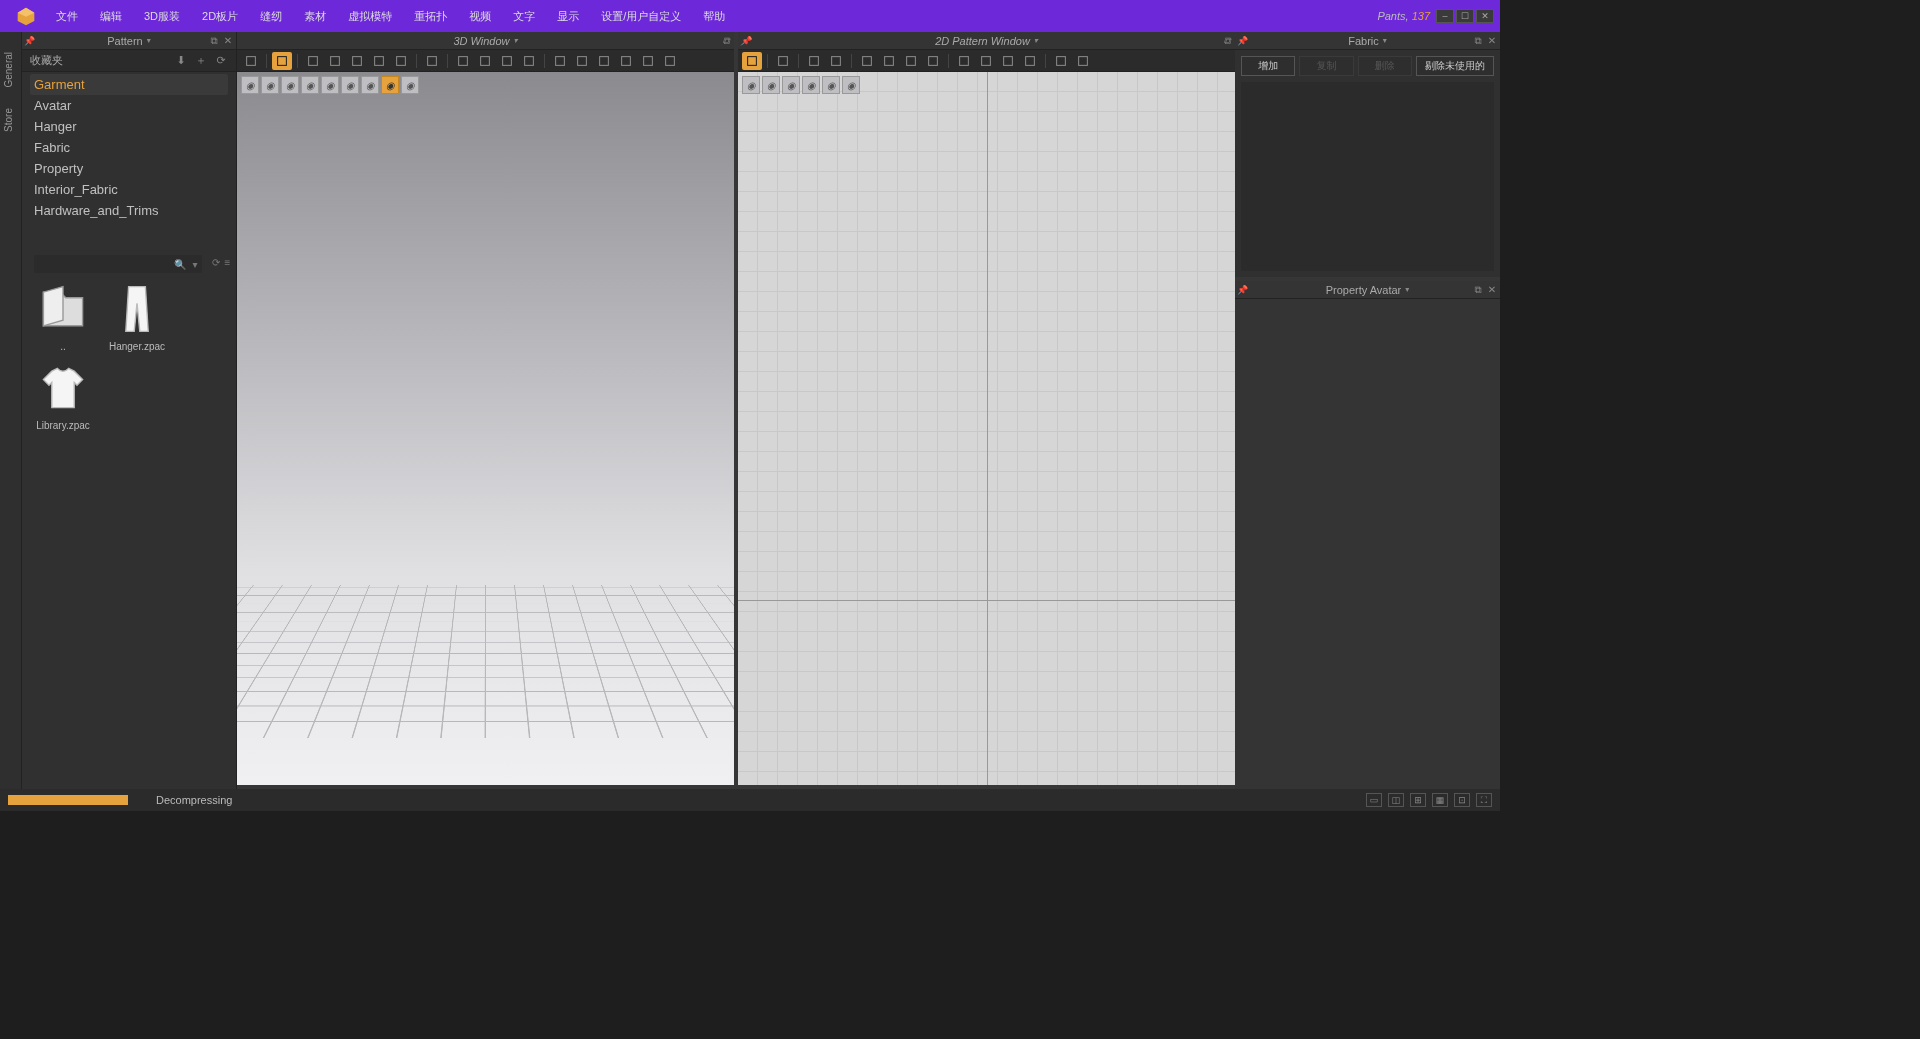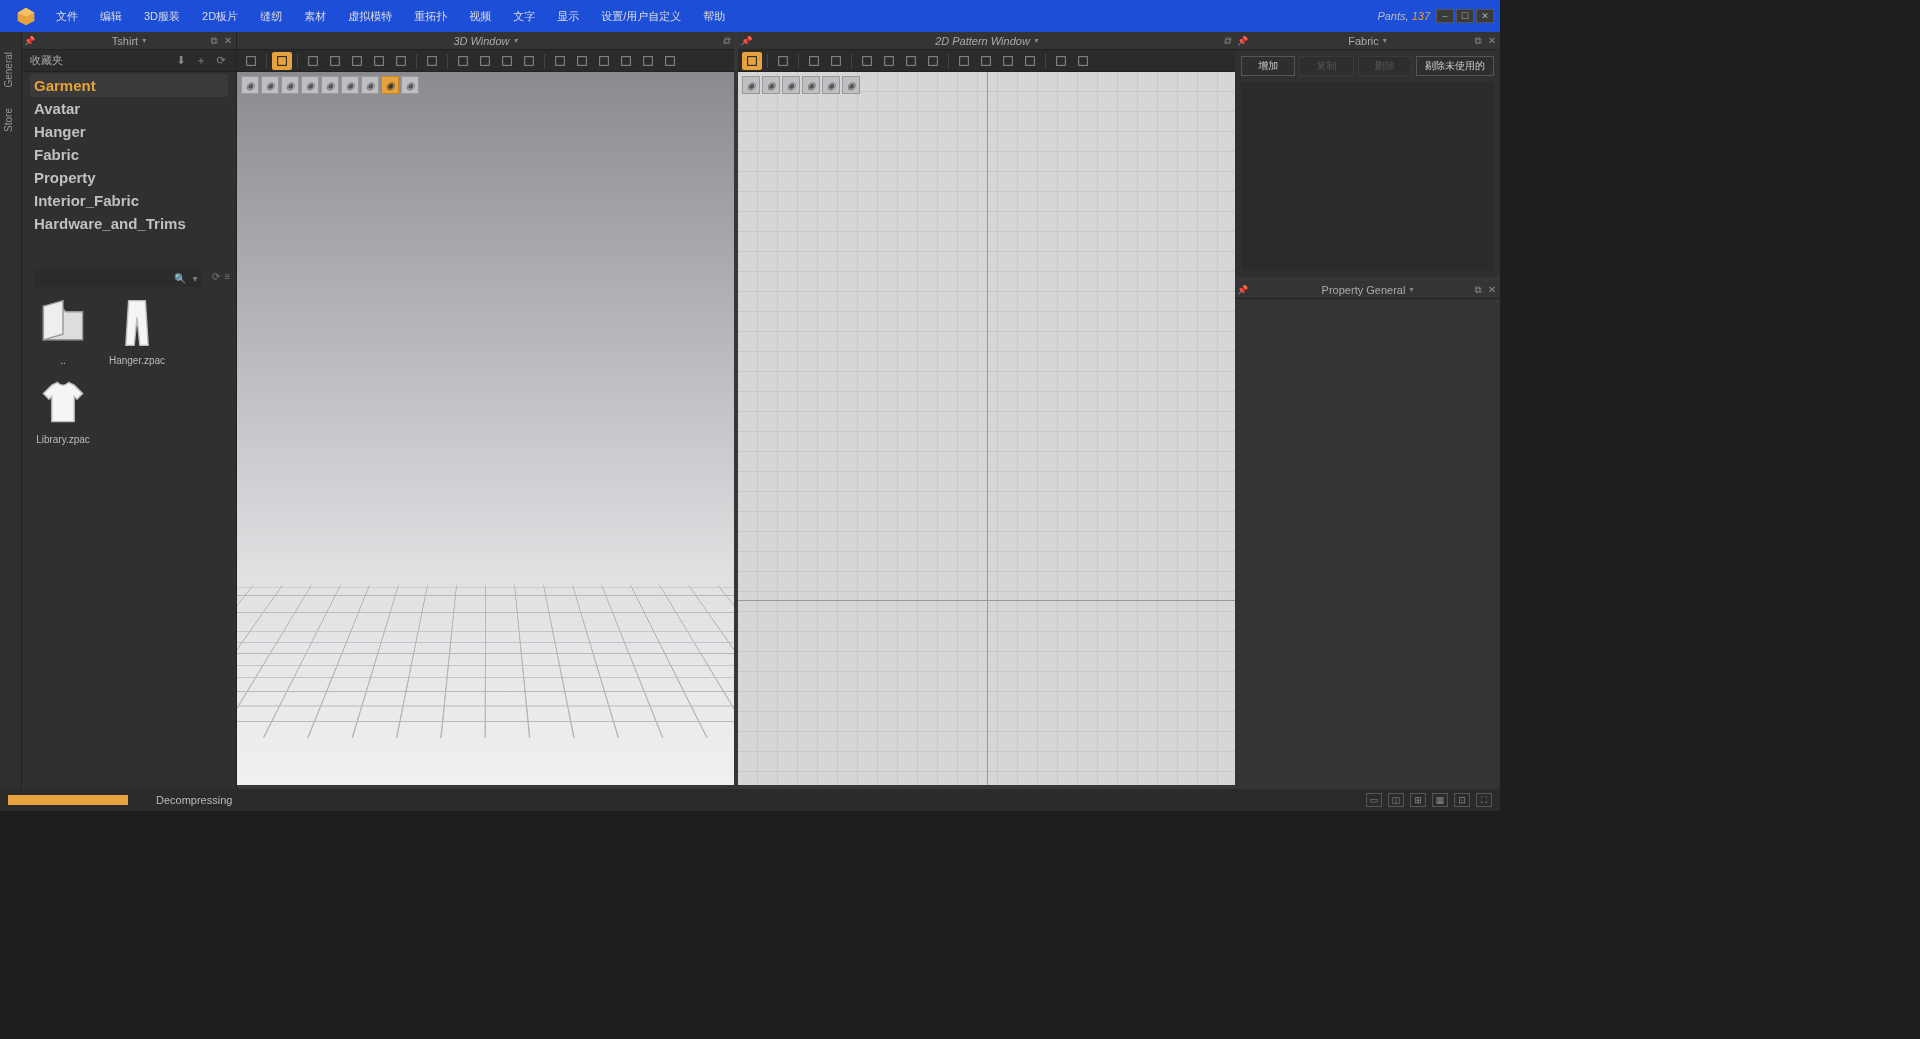--- a/index.html
+++ b/index.html
@@ -1,18 +1,18 @@
 <!DOCTYPE html>
 <html><head>
 <meta charset="utf-8">
 <style>
 * { margin:0; padding:0; box-sizing:border-box; }
 body { background:#1e1e1e; font-family:"Microsoft YaHei",Arial,sans-serif; font-size:11px; color:#c8c8c8; overflow:hidden; width:1500px; height:811px; position:relative; }
 
-.menubar { height:32px; background:#1d4ed8; display:flex; align-items:center; padding:0 6px; }
+.menubar { height:32px; background:#6d28d9; display:flex; align-items:center; padding:0 6px; }
 .logo { width:20px; height:20px; margin:0 10px; }
 .logo svg { width:100%; height:100%; }
 .menu-items { display:flex; gap:2px; }
 .menu-item { padding:4px 10px; color:#ddd; cursor:pointer; }
 .spacer { flex:1; }
 .hello { font-style:italic; color:#bbb; margin-right:6px; }
 .hello .user { color:#e6a23c; }
 .winctl { display:flex; gap:2px; }
 .winctl div { width:18px; height:14px; background:#3a3a3a; border:1px solid #555; display:flex; align-items:center; justify-content:center; font-size:9px; color:#aaa; cursor:pointer; }
 
@@ -24,21 +24,21 @@
 .panel-header .dd { font-size:8px; color:#888; margin-left:4px; }
 .panel-header .actions { position:absolute; right:2px; display:flex; gap:2px; }
 .panel-header .actions span { width:12px; height:12px; color:#888; font-size:10px; display:flex; align-items:center; justify-content:center; cursor:pointer; }
 .panel-header .pin { position:absolute; left:2px; color:#888; font-size:9px; }
 
 .library { width:215px; background:#303030; border-right:1px solid #222; }
 .fav-row { height:22px; background:#2b2b2b; display:flex; align-items:center; padding:0 8px; color:#aaa; border-bottom:1px solid #222; }
 .fav-row .ficon { margin-left:auto; display:flex; gap:6px; }
 .fav-row .ficon span { width:14px; height:14px; color:#888; cursor:pointer; font-size:11px; display:flex; align-items:center; justify-content:center; }
 .tree { padding:2px 8px; }
-.tree-item { padding:3px 4px; color:#c0c0c0; cursor:pointer; font-size:15px;font-weight:bold; }
+.tree-item { padding:3px 4px; color:#c0c0c0; cursor:pointer; font-size:13px; }
 .tree-item.sel { background:#3a3a3a; color:#e6a23c; border-radius:2px; }
 .search-row { height:18px; background:#2b2b2b; margin:4px 6px 0; display:flex; align-items:center; border-radius:2px; }
 .search-row input { flex:1; background:transparent; border:none; outline:none; color:#ccc; padding:0 4px; font-size:10px; }
 .search-row span { width:14px; color:#777; font-size:10px; text-align:center; }
 .thumbs { display:flex; flex-wrap:wrap; gap:8px; padding:8px; }
 .thumb { width:66px; display:flex; flex-direction:column; align-items:center; cursor:pointer; }
 .thumb .pic { width:56px; height:56px; display:flex; align-items:center; justify-content:center; margin-bottom:4px; }
 .thumb .lbl { font-size:10px; color:#bbb; text-align:center; }
 
 .center { flex:1; display:flex; flex-direction:column; }
@@ -112,21 +112,21 @@
 <div class="main">
 
   <div class="sidetabs">
     <div class="sidetab">General</div>
     <div class="sidetab">Store</div>
   </div>
 
   <div class="panel-col library">
     <div class="panel-header">
       <span class="pin">📌</span>
-      <span>Tshirt</span>
+      <span>Pattern</span>
         <span class="dd">▾</span>
       <div class="actions">
           <span>⧉</span>
           <span>✕</span>
         </div>
     </div>
     <div class="fav-row">
       <span>收藏夹</span>
       <div class="ficon">
         <span>⬇</span>
@@ -421,21 +421,21 @@
         <button>增加</button>
         <button disabled="">复制</button>
         <button disabled="">删除</button>
         <button class="small">剔除未使用的</button>
       </div>
       <div class="fabric-body"></div>
     </div>
     <div class="prop-panel">
       <div class="panel-header">
         <span class="pin">📌</span>
-        <span>Property General</span>
+        <span>Property Avatar</span>
           <span class="dd">▾</span>
         <div class="actions">
             <span>⧉</span>
             <span>✕</span>
           </div>
       </div>
       <div class="prop-body"></div>
     </div>
   </div>
 </div>

